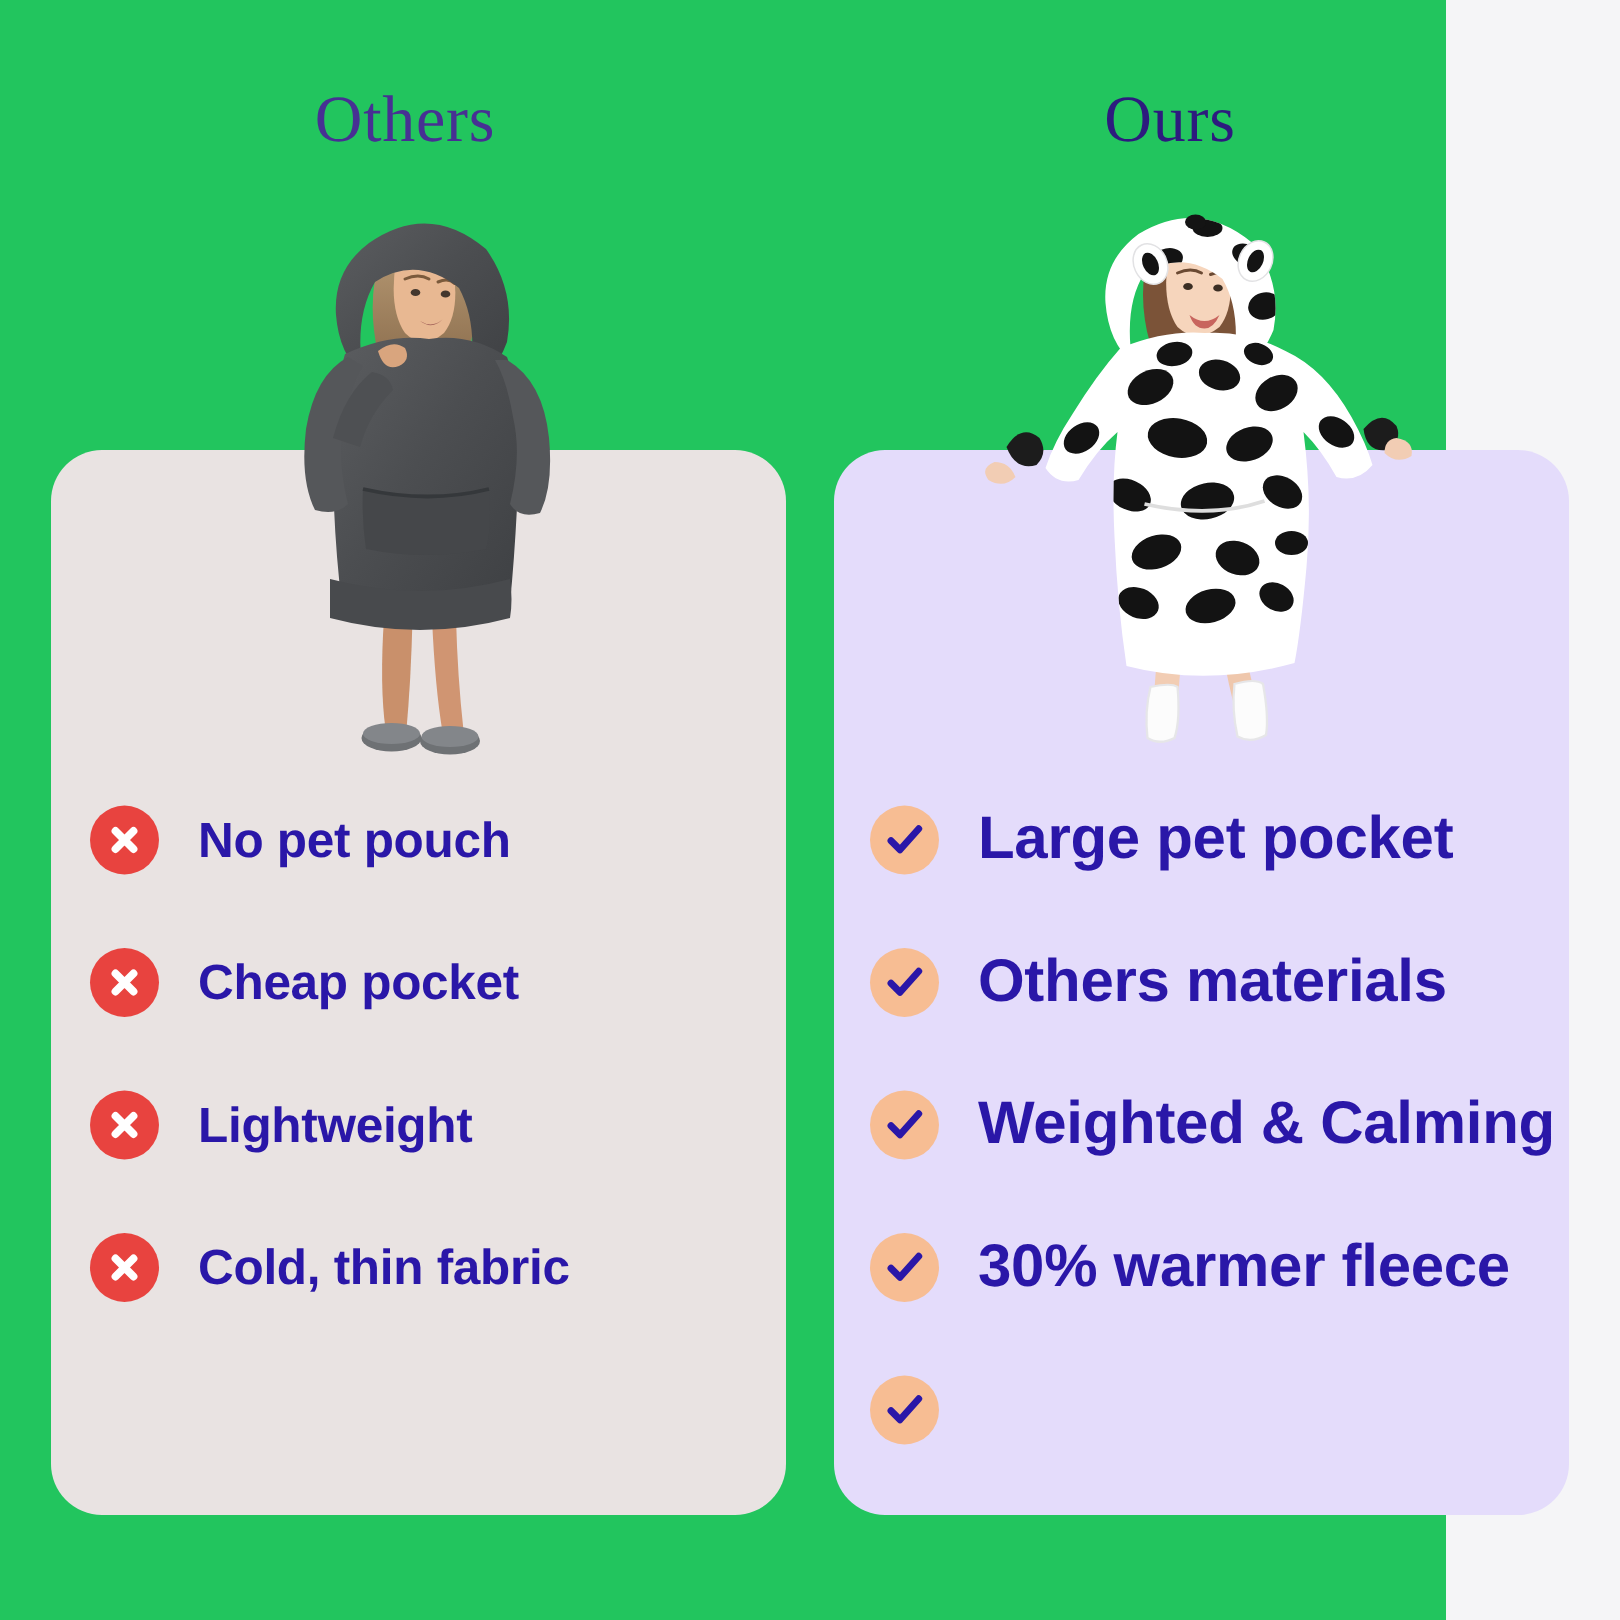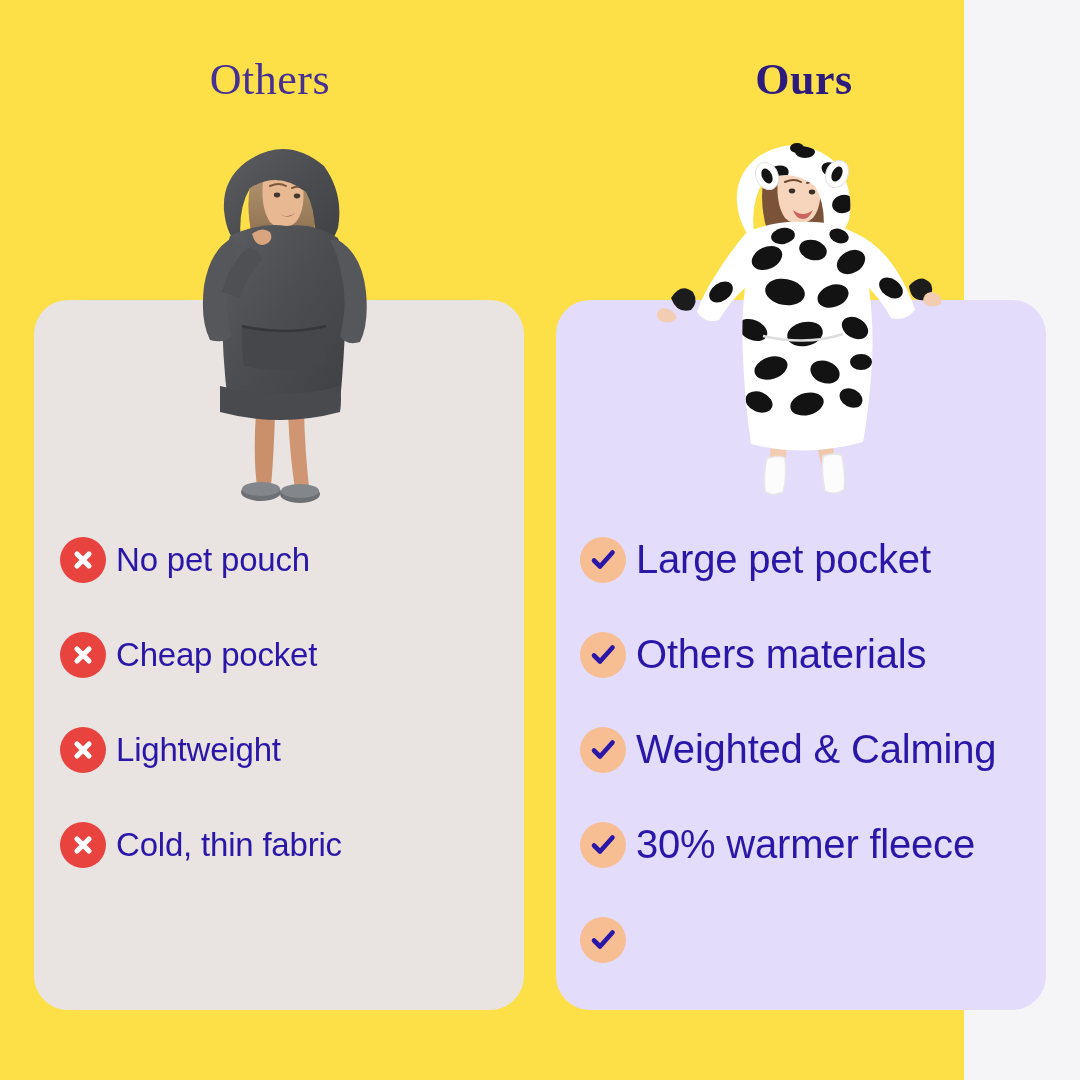--- a/index.html
+++ b/index.html
@@ -2,32 +2,32 @@
 <html><head>
 <meta charset="utf-8">
 <style>
   * { margin:0; padding:0; box-sizing:border-box; }
   html, body {
     width:1080px; height:1080px;
     background:#F5F5F7;
     font-family:"Liberation Sans", sans-serif;
     overflow:hidden;
   }
-  #stage { position:relative; width:964px; height:1080px; background:#fde047; }
+  #stage { position:relative; width:964px; height:1080px; background:#22c55e; }
 
   
   .col-title {
     position:absolute; top:58px;
     width:520px; text-align:center;
     font-family:"Liberation Serif", serif;
     font-size:44px; line-height:1.0;
     letter-spacing:0.5px;
   }
   #title-others { left:10px;  color:#473093; font-weight:400; }
-  #title-ours   { left:544px; color:#2D1B7E; font-weight:700; }
+  #title-ours   { left:520px; color:#2D1B7E; font-weight:400; }
 
   
   .panel {
     position:absolute; top:300px; height:710px;
     border-radius:34px;
   }
   #panel-others { left:34px;  width:490px; background:#E9E3E2; }
   #panel-ours   { left:556px; width:490px; background:#E4DCFB; }
 
   
@@ -45,25 +45,26 @@
     height:95px;
   }
   .badge {
     flex:0 0 auto;
     width:46px; height:46px; border-radius:50%;
     display:flex; align-items:center; justify-content:center;
   }
   .badge.cross { background:#E8433F; }
   .badge.check { background:#F7BD93; }
   .feature-label {
-    margin-left:10px;
+    margin-left:26px;
     font-size:33px;
     color:#2A17A8;
     letter-spacing:-0.2px;
     white-space:nowrap;
+    font-weight:bold;
   }
   #list-ours .feature-label { font-size:40px; }
 </style>
 </head>
 <body>
 
 <div id="stage">
 
   <div class="col-title" id="title-others">Others</div>
   <div class="col-title" id="title-ours">Ours</div>

